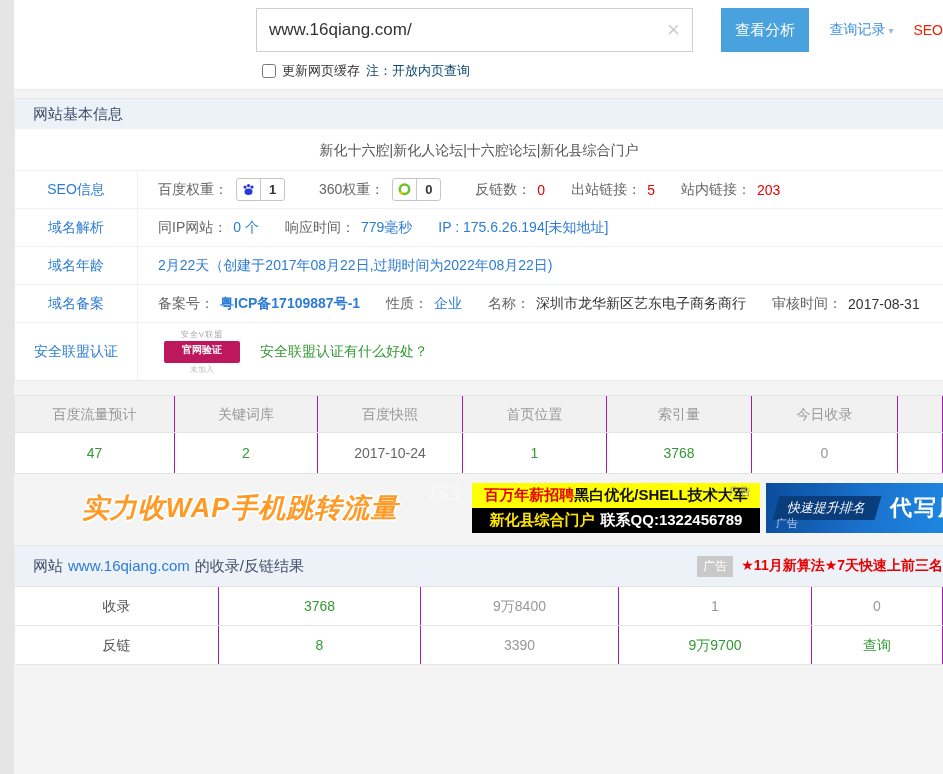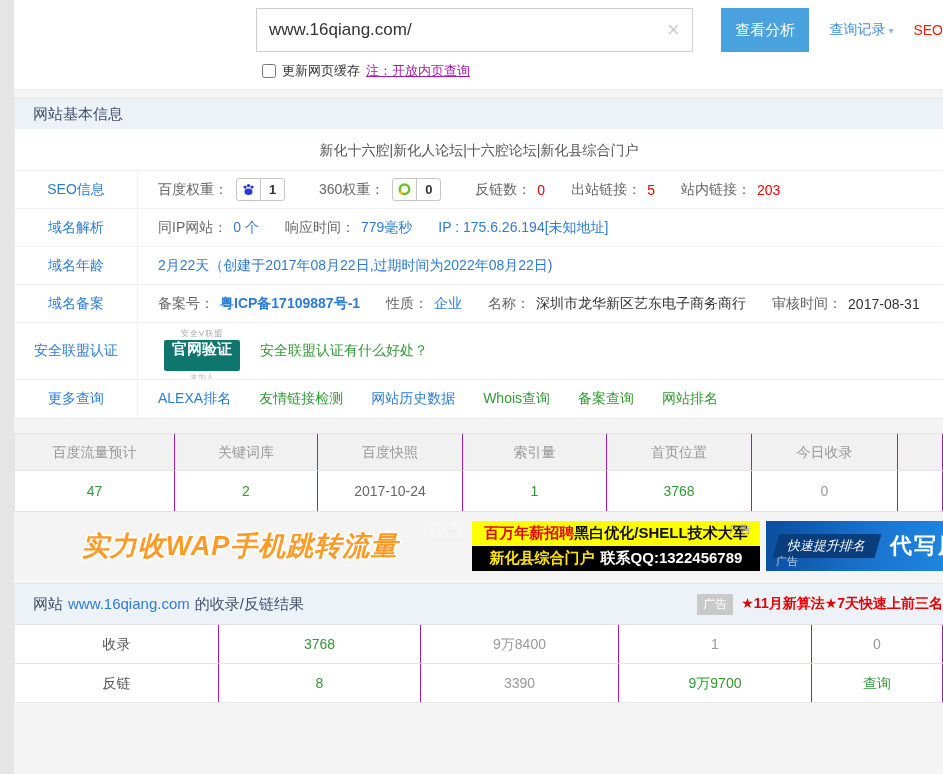--- a/index.html
+++ b/index.html
@@ -15,21 +15,21 @@
   .search-box { display:flex; align-items:center; width:464px; height:44px; border:1px solid #cfcfcf; background:#fff; }
   .search-box input { flex:1; border:none; outline:none; font-size:17px; color:#333; padding:0 12px; height:56px; font-family:inherit; background:transparent; }
   .clear-x { color:#ccc; font-size:22px; line-height:1; padding:0 12px; cursor:pointer; }
   .analyze-btn { width:94px; height:44px; margin-left:28px; background:#49a2dd; color:#fff; border:none; font-size:15px; cursor:pointer; font-family:inherit; }
   .hist-link { margin-left:20px; color:#3a8ee0; font-size:14px; text-decoration:none; white-space:nowrap; }
   .hist-caret { color:#9cb8d8; font-size:10px; margin-left:3px; }
   .seo-link { margin-left:20px; color:#ee2200; font-size:14px; text-decoration:none; white-space:nowrap; }
   .cache-row { display:flex; align-items:center; margin:10px 0 0 248px; font-size:13px; }
   .cache-row input { width:14px; height:14px; margin-right:6px; }
   .cache-label { color:#333; }
-  .cache-note { color:#a21caf; margin-left:6px;text-decoration:underline; }
+  .cache-note { color:#0c4a6e; margin-left:6px; }
 
   
   .card { width:929px; background:#fff; border:1px solid #e7e7e7; border-right:none; }
   .card-head { height:30px; line-height:30px; background:#edf1f8; padding-left:18px; font-size:15px; color:#3f4e68; }
 
   .basic-card { margin-top:8px; }
   .site-title { height:42px; line-height:42px; text-align:center; color:#555; font-size:14px; border-bottom:1px solid #eef2f7; }
   .info-row { display:flex; align-items:stretch; min-height:38px; border-bottom:1px solid #eef2f7; }
   .info-row:last-child { border-bottom:none; }
   .row-label { width:123px; flex:0 0 123px; border-right:1px solid #eef2f7; display:flex; align-items:center; justify-content:center; color:#2d7cd6; font-size:14px; }
@@ -37,21 +37,21 @@
   .row-content .gap { margin-right:26px; display:inline-flex; align-items:center; }
   .v-red { color:#e60000; }
   .v-blue { color:#2d7cd6; }
   .v-dark { color:#333; }
   .lbl { color:#666; margin-right:6px; }
   .wbadge { display:inline-flex; align-items:center; height:23px; border:1px solid #c6c6c6; border-radius:3px; background:#fff; overflow:hidden; margin:0 8px 0 2px; }
   .wbadge .ic { width:24px; height:100%; display:flex; align-items:center; justify-content:center; border-right:1px solid #c6c6c6; }
   .wbadge .num { width:23px; text-align:center; font-weight:bold; color:#333; font-size:13px; }
   .sec-badge { width:88px; height:46px; text-align:center; margin-right:14px; position:relative; }
   .sec-badge .t { font-size:8px; color:#a9a9a9; letter-spacing:1px; }
-  .sec-badge .m { background:#0f766e; color:#fff; font-size:15px; font-weight:bold; height:31px; line-height:18px; margin:1px 6px; border-radius:2px; }
+  .sec-badge .m { background:#be185d; color:#fff; font-size:10px; font-weight:bold; height:22px; line-height:18px; margin:1px 6px; border-radius:2px; }
   .sec-badge .b { font-size:8px; color:#bcbcbc; }
   .sec-link { color:#339933; font-size:14px; text-decoration:none; }
   .more-links a { margin-right:28px; font-size:14px; text-decoration:none; }
   a.lk-blue { color:#2d7cd6; } a.lk-green { color:#339933; }
   .row-security { min-height:57px; }
 
   
   .stats { margin-top:14px; width:929px; background:#fff; border:1px solid #e3e3e3; border-right:none; }
   .grid6 { display:grid; grid-template-columns:160px 143px 145px 144px 145px 146px 1fr; }
   .stats .hrow { background:#f1f1f1; }
@@ -217,40 +217,29 @@
         <div class="row-content">
           <span class="sec-badge">
             <div class="t">安全V联盟</div>
             <div class="m">官网验证</div>
             <div class="b">未加入</div>
           </span>
           <a class="sec-link" href="#">安全联盟认证有什么好处？</a>
         </div>
       </div>
 
-      <div class="info-row">
-        <div class="row-label">更多查询</div>
-        <div class="row-content more-links">
-          <a class="lk-blue" href="#">ALEXA排名</a>
-          <a class="lk-green" href="#">友情链接检测</a>
-          <a class="lk-blue" href="#">网站历史数据</a>
-          <a class="lk-green" href="#">Whois查询</a>
-          <a class="lk-green" href="#">备案查询</a>
-          <a class="lk-green" href="#">网站排名</a>
-        </div>
-      </div>
     </div>
 
     <div class="stats">
       <div class="grid6 hrow">
         <div class="cell">百度流量预计</div>
         <div class="cell">关键词库</div>
         <div class="cell">百度快照</div>
+        <div class="cell">首页位置</div>
         <div class="cell">索引量</div>
-        <div class="cell">首页位置</div>
         <div class="cell">今日收录</div>
         <div class="cell"></div>
       </div>
       <div class="grid6 vrow">
         <div class="cell c-green">47</div>
         <div class="cell c-green">2</div>
         <div class="cell c-mid">2017-10-24</div>
         <div class="cell c-green">1</div>
         <div class="cell c-green">3768</div>
         <div class="cell c-gray">0</div>

